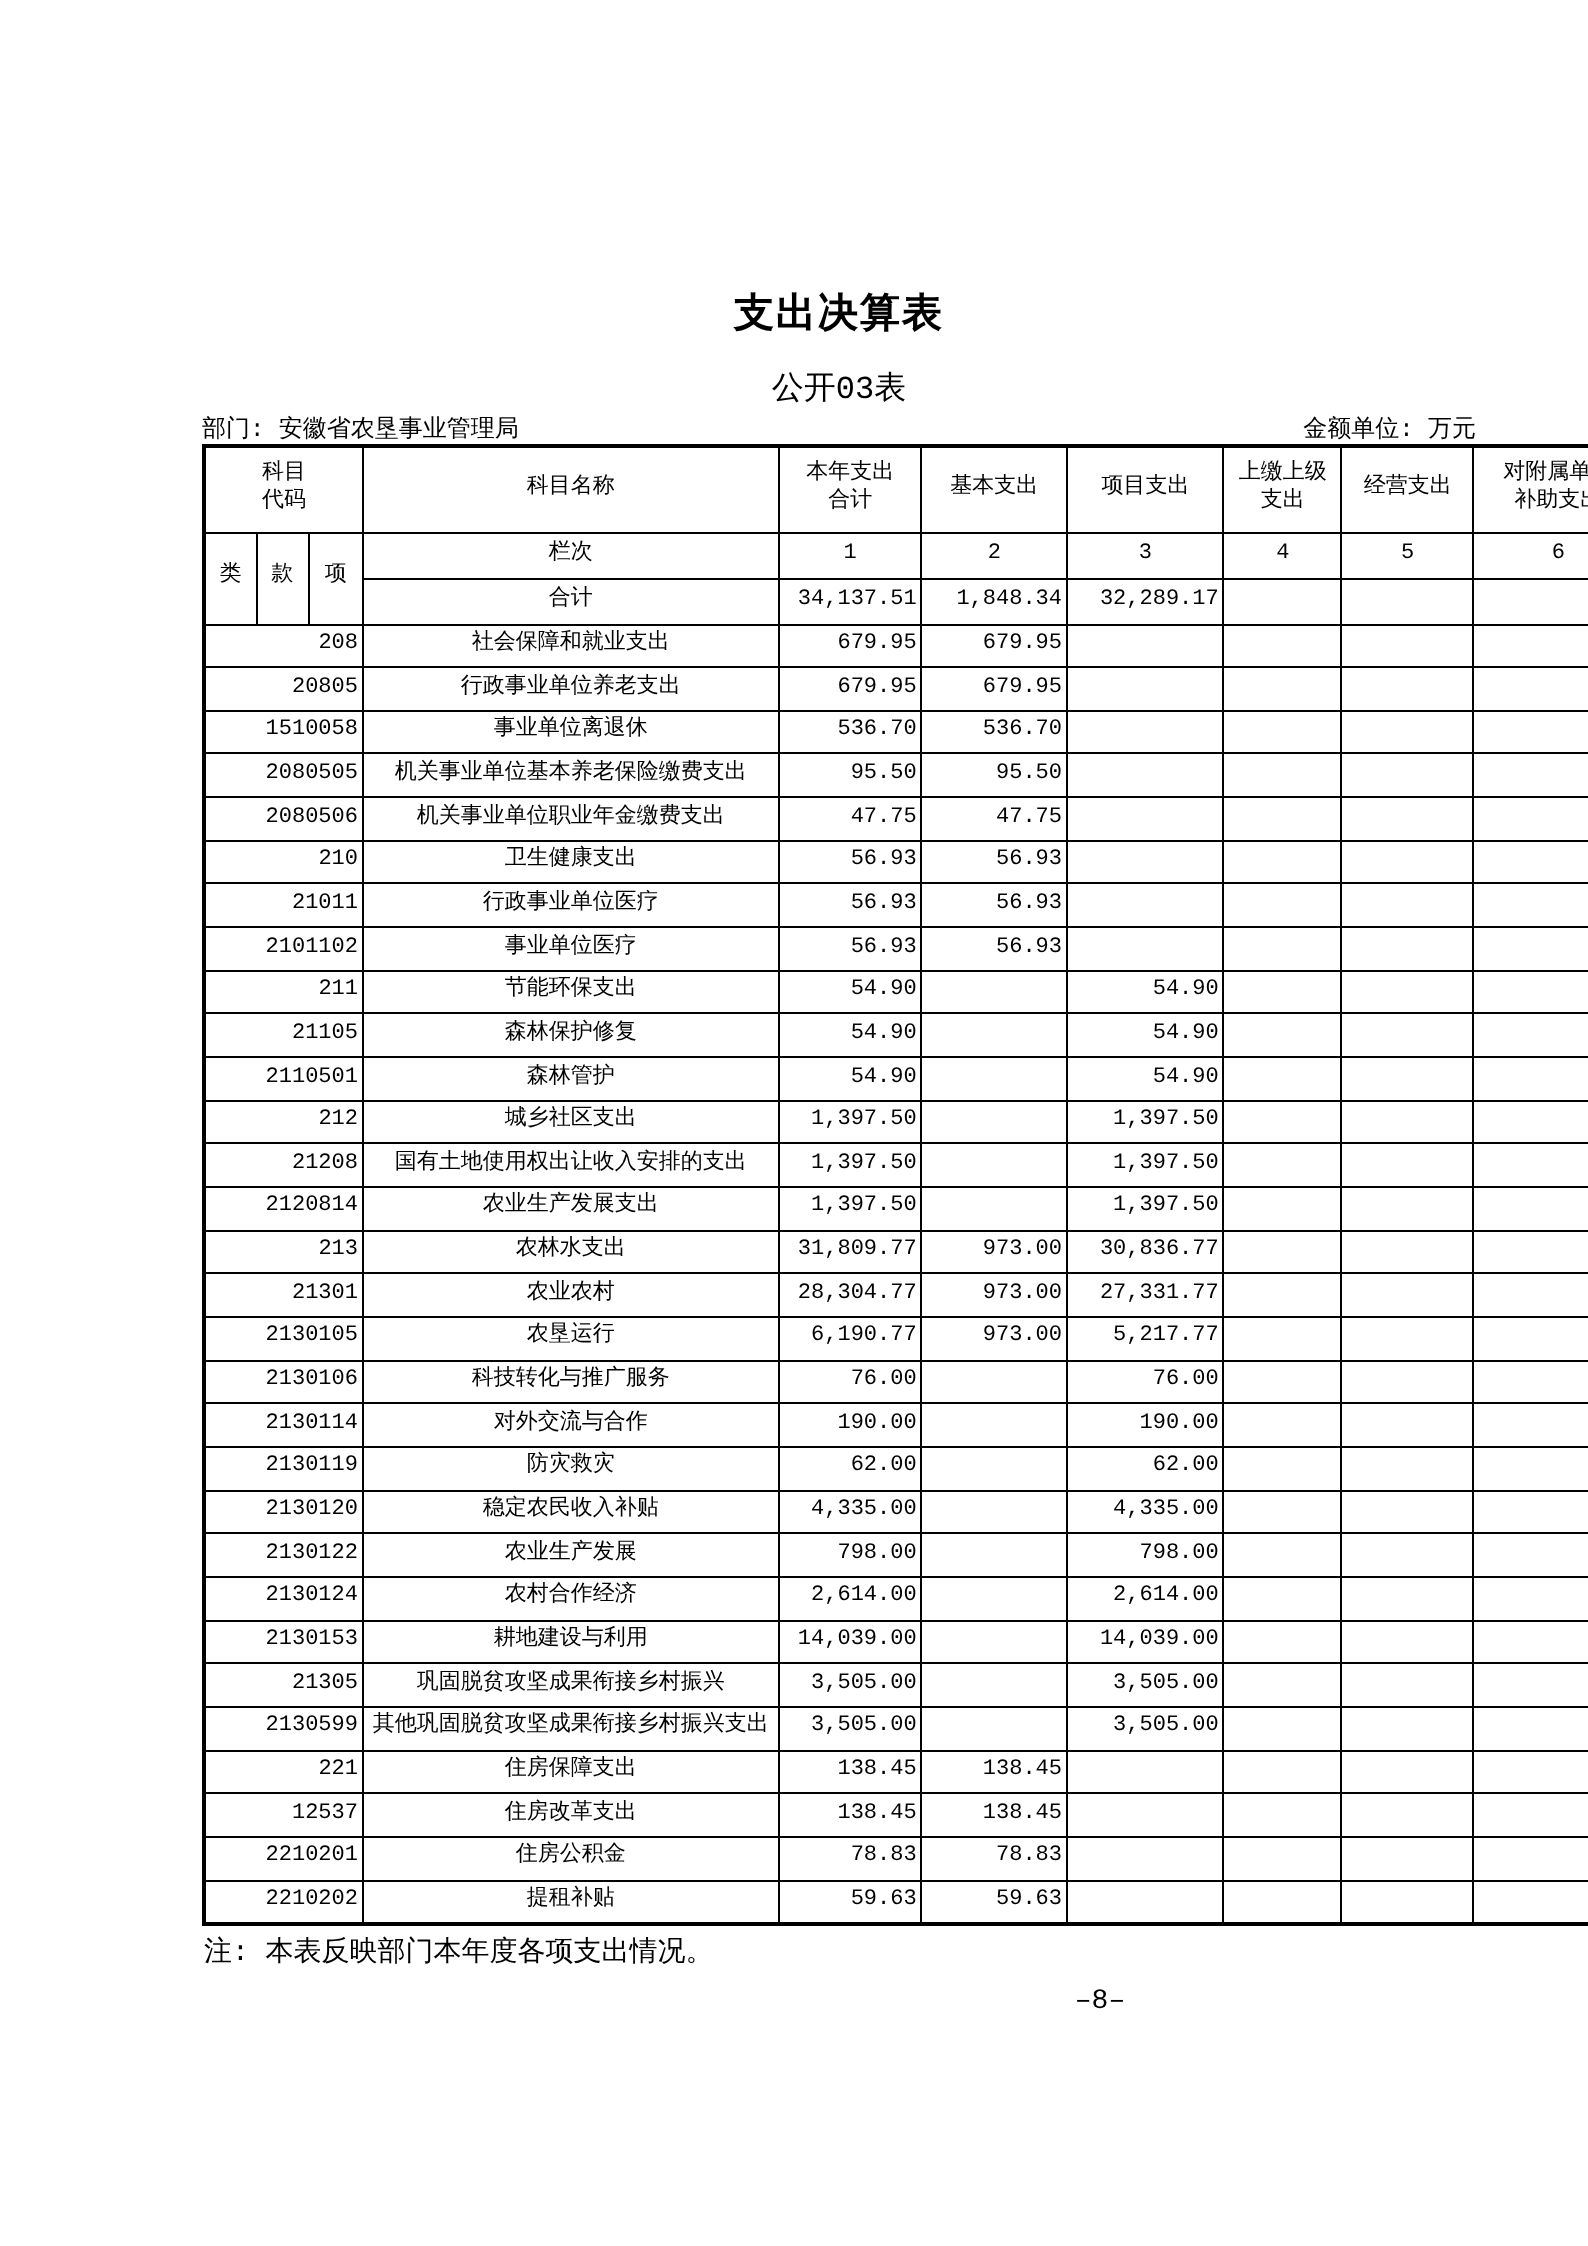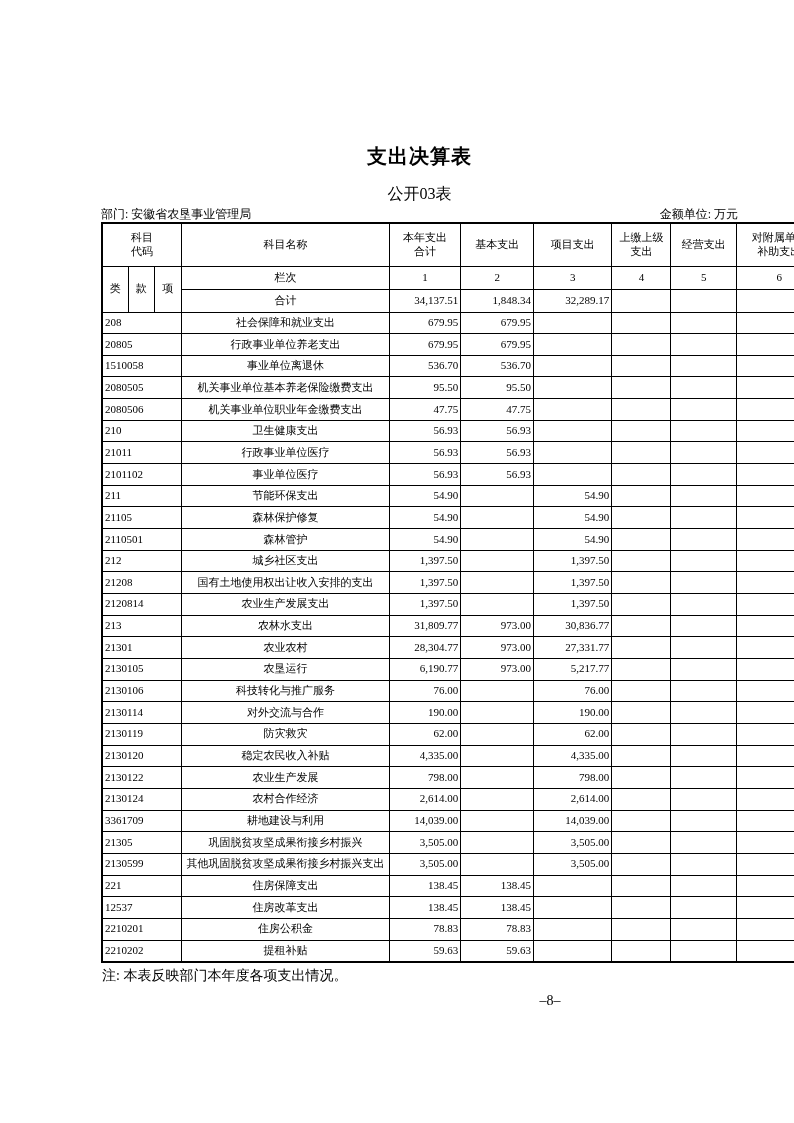--- a/index.html
+++ b/index.html
@@ -5,21 +5,21 @@
   * { box-sizing: border-box; }
   html,body { margin:0; padding:0; }
   body {
     width:794px; height:1123px;
     background:#ffffff;
     position:relative;
     font-family:"Liberation Serif","DejaVu Serif",serif;
     color:#000000;
     overflow:hidden;
   }
-  .page { position:absolute; inset:0; }
+  .page { position:absolute; inset:0;font-family:Liberation Mono, monospace; }
   .title {
     position:absolute; top:143px; left:101px; width:637px;
     text-align:center; font-size:20px; font-weight:bold;
     letter-spacing:1px; margin:0;
   }
   .doc-label {
     position:absolute; top:184px; left:101px; width:637px;
     text-align:center; font-size:16px;
   }
   .meta-row {
@@ -38,21 +38,21 @@
     padding:0 2px;
     overflow:hidden;
     white-space:nowrap;
     vertical-align:middle;
     line-height:1.25;
   }
   table.fin th { text-align:center; white-space:pre-line; }
   tr.h1 { height:43px; }
   tr.h2, tr.h3 { height:23px; }
   tbody tr { height:21.66px; }
-  td.code { text-align:left; font-size:11px; }
+  td.code { text-align:right; font-size:11px; }
   td.name { text-align:center; font-size:10.5px; padding-left:3px; }
   td.num  { text-align:right; font-size:11px; }
   td.bold { font-weight:bold; }
   .note {
     position:absolute; top:967px; left:102px;
     font-size:14px;
   }
   .page-number {
     position:absolute; top:993px; left:550px;
     transform:translateX(-50%);
@@ -348,21 +348,21 @@
           <td class="code" colspan="3">2130124</td>
           <td class="name">农村合作经济</td>
           <td class="num">2,614.00</td>
           <td class="num"></td>
           <td class="num">2,614.00</td>
           <td class="num"></td>
           <td class="num"></td>
           <td class="num"></td>
         </tr>
         <tr>
-          <td class="code" colspan="3">3361709</td>
+          <td class="code" colspan="3">2130153</td>
           <td class="name">耕地建设与利用</td>
           <td class="num">14,039.00</td>
           <td class="num"></td>
           <td class="num">14,039.00</td>
           <td class="num"></td>
           <td class="num"></td>
           <td class="num"></td>
         </tr>
         <tr>
           <td class="code" colspan="3">21305</td>

